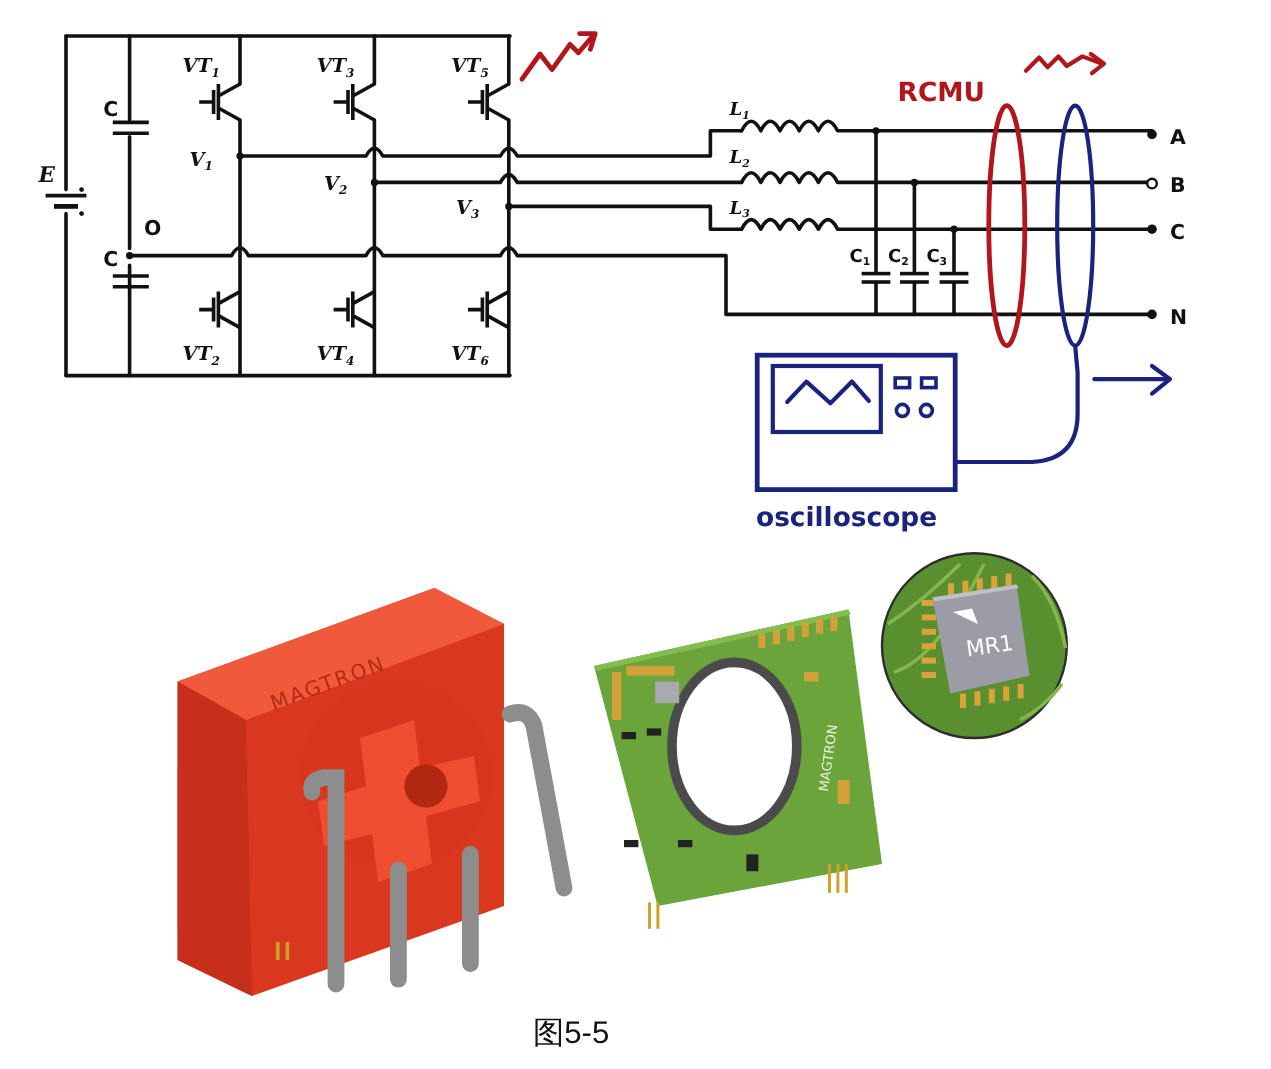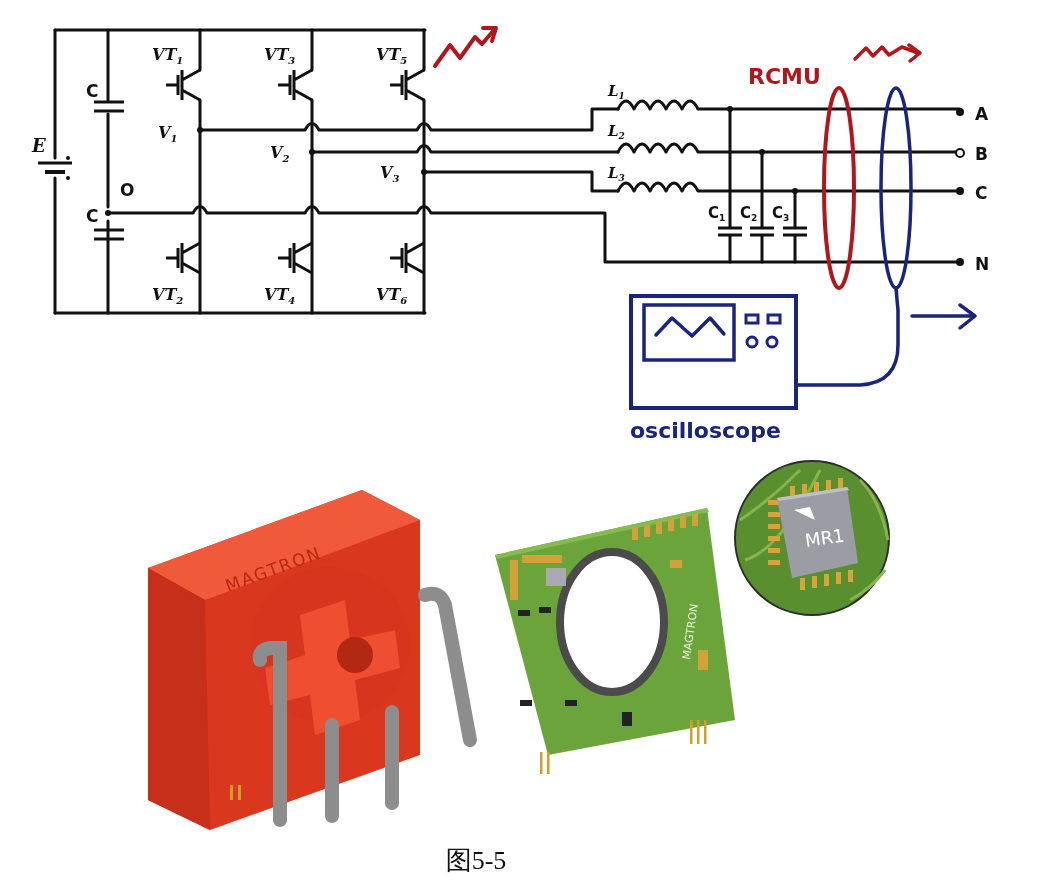--- a/index.html
+++ b/index.html
@@ -1,21 +1,21 @@
 <!DOCTYPE html>
 <html><head>
 <meta charset="utf-8">
 <style>
   html, body { margin: 0; padding: 0; background: #ffffff; }
   body { width: 1059px; height: 891px; position: relative; overflow: hidden; font-family: "DejaVu Sans", sans-serif; }
   svg { position: absolute; left: 0; top: 0; }
   .lbl { font-family: "DejaVu Serif", serif; font-style: italic; font-weight: bold; fill: #111; }
   .lbl-up { font-family: "DejaVu Sans", sans-serif; font-weight: bold; fill: #111; }
   .wire { stroke: #111; stroke-width: 3; fill: none; stroke-linejoin: round; stroke-linecap: round; }
-  .caption { position: absolute; left: 0; width: 952px; top: 843px; text-align: center; font-family: Liberation Serif, serif; font-size: 26px; color: #111; }
+  .caption { position: absolute; left: 0; width: 952px; top: 843px; text-align: center; font-family: Liberation Sans, sans-serif; font-size: 26px; color: #111; }
 </style>
 </head>
 <body>
 
 <svg width="1059" height="891" viewBox="0 0 1059 891">
 
   <g>
 
     <path class="wire" d="M55,30 H425"></path>
     <path class="wire" d="M55,313 H425"></path>

